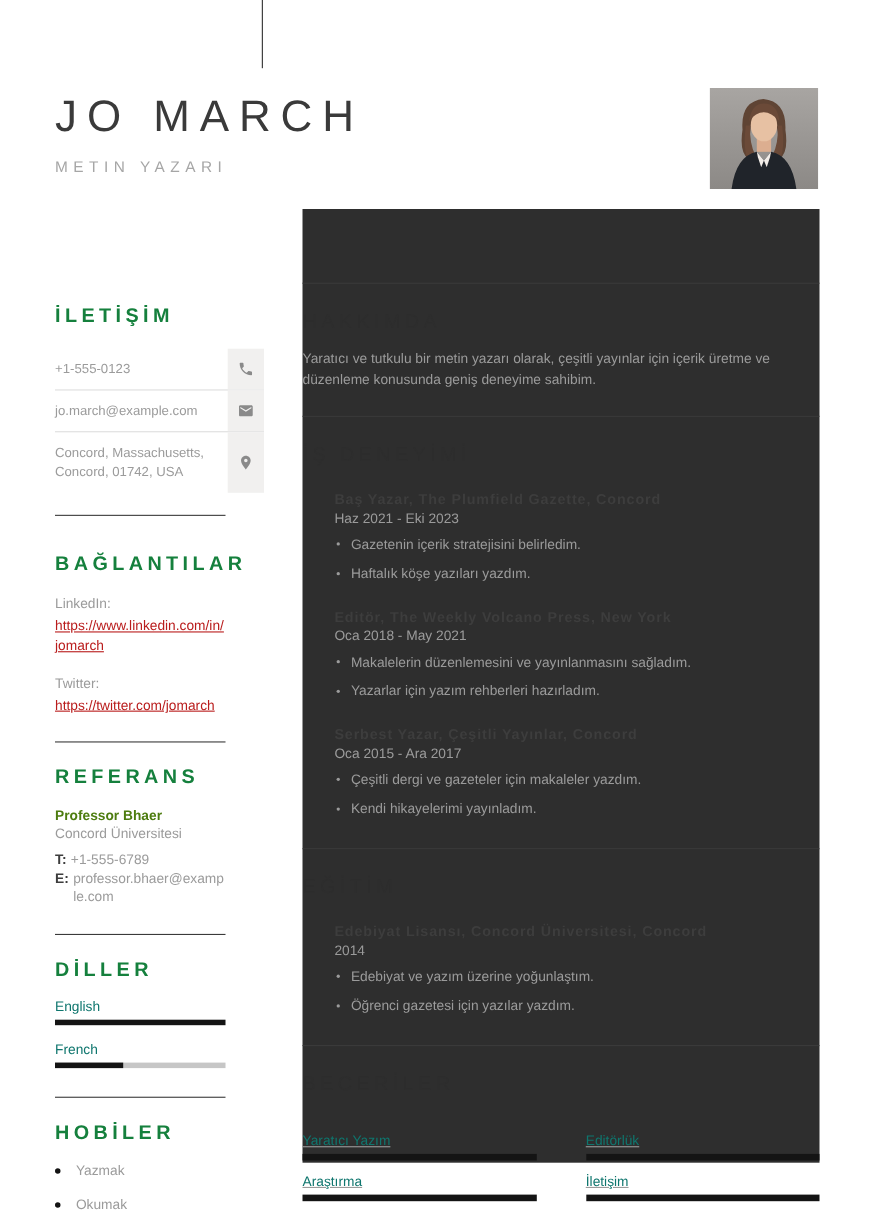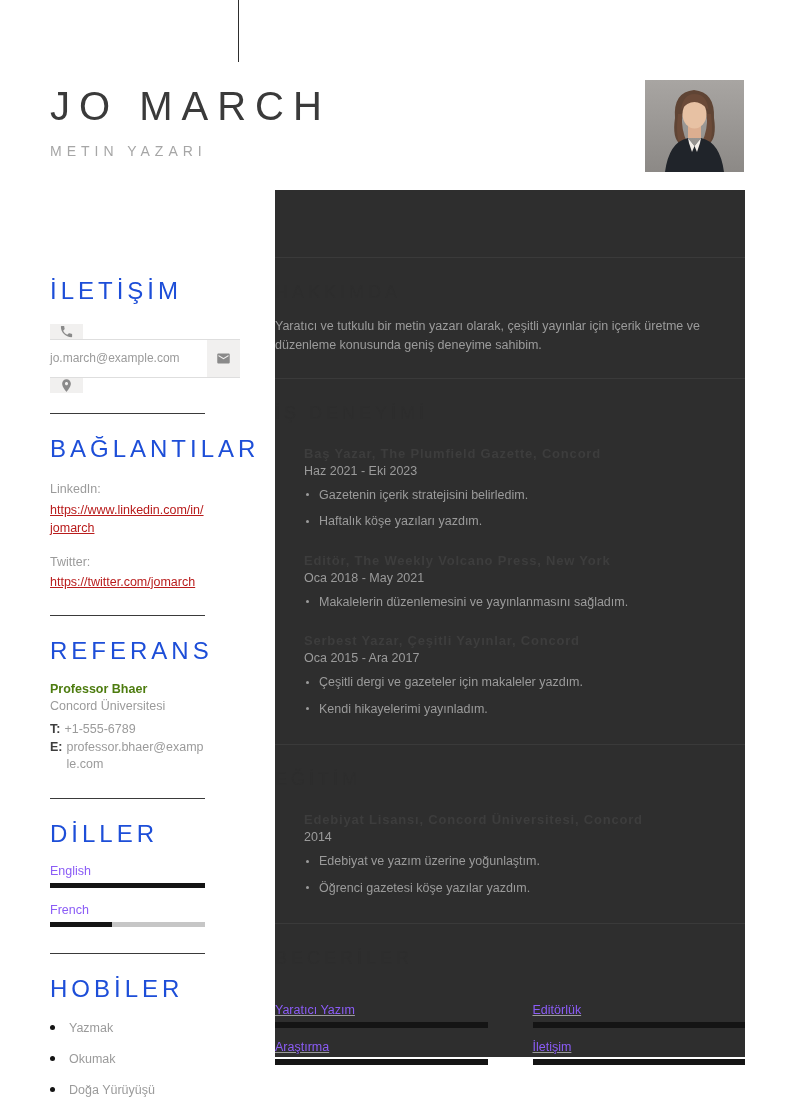--- a/index.html
+++ b/index.html
@@ -17,21 +17,21 @@
   
   .header { position:absolute; left:50px; top:84px; }
   .name { font-size:40px; font-weight:300; letter-spacing:9px; color:#3a3a3a; white-space:nowrap; }
   .subtitle { margin-top:14px; font-size:14px; letter-spacing:5px; color:#a6a6a6; }
 
   
   .photo { position:absolute; left:645px; top:80px; width:99px; height:92px; overflow:hidden; }
 
   
   .sidebar { position:absolute; left:50px; top:276px; width:190px; }
-  .s-heading { font-size:24px; font-weight:400; letter-spacing:4px; color:#1d4ed8; line-height:1.25; }
+  .s-heading { font-size:18px; font-weight:700; letter-spacing:4px; color:#15803d; line-height:1.25; }
   .s-divider { border:none; border-top:1.5px solid #3a3a3a; margin:0; width:155px; }
   .narrow { width:155px; }
 
   
   .contact-list { margin-top:18px; }
   .contact-row { display:flex; align-items:stretch; border-bottom:1px solid #dedede; }
   .contact-row:last-child { border-bottom:none; }
   .contact-text { flex:1; font-size:12px; color:#9b9b9b; padding:10px 6px 10px 0; line-height:1.45; }
   .contact-icon-cell { width:33px; background:#f1f0ef; display:flex; align-items:center; justify-content:center; }
   .contact-icon-cell svg { width:15px; height:15px; fill:#8a8a8a; }
@@ -48,21 +48,21 @@
   .ref-name { margin-top:16px; font-size:12.5px; font-weight:700; color:#4d7c0f; }
   .ref-org { font-size:12.5px; color:#9b9b9b; margin-top:3px; }
   .ref-row { display:flex; font-size:12.5px; margin-top:8px; line-height:1.3; }
   .ref-row + .ref-row { margin-top:2px; }
   .ref-key { font-weight:700; color:#3d3d3d; margin-right:4px; flex:none; }
   .ref-val { color:#9b9b9b; word-break:break-all; }
 
   
   .lang-item { margin-top:15px; }
   .lang-item:first-of-type { margin-top:16px; }
-  .bar-label { font-size:12.5px; color:#8b5cf6; margin-bottom:5px; }
+  .bar-label { font-size:12.5px; color:#0f766e; margin-bottom:5px; }
   .bar-track { width:155px; height:5px; background:#c6c6c6; }
   .bar-fill { height:5px; background:#141414; }
 
   
   .hobby-item { display:flex; align-items:center; margin-top:17px; font-size:12.5px; color:#9b9b9b; }
   .hobby-item:first-of-type { margin-top:18px; }
   .dot { width:5px; height:5px; border-radius:50%; background:#141414; margin-right:14px; flex:none; }
 
   
   .main { position:absolute; left:275px; top:257px; width:470px; }
@@ -122,46 +122,48 @@
       <path d="M43 58 L49.5 66 L47 72 L44 63 Z" fill="#f2ede8"></path>
       <path d="M56 58 L49.5 66 L52 72 L55 63 Z" fill="#f2ede8"></path>
     </svg>
   </div>
 
   <div class="sidebar">
 
     <div class="s-heading narrow">İLETİŞİM</div>
     <div class="contact-list">
       <div class="contact-row">
+        <div class="contact-text">+1-555-0123</div>
         <div class="contact-icon-cell">
           <svg viewBox="0 0 24 24">
               <path d="M6.62 10.79c1.44 2.83 3.76 5.14 6.59 6.59l2.2-2.2c.27-.27.67-.36 1.02-.24 1.12.37 2.33.57 3.57.57.55 0 1 .45 1 1V20c0 .55-.45 1-1 1-9.39 0-17-7.61-17-17 0-.55.45-1 1-1h3.5c.55 0 1 .45 1 1 0 1.25.2 2.45.57 3.57.11.35.03.74-.25 1.02l-2.2 2.2z"></path>
             </svg>
         </div>
       </div>
       <div class="contact-row">
         <div class="contact-text">jo.march@example.com</div>
         <div class="contact-icon-cell">
           <svg viewBox="0 0 24 24">
               <path d="M20 4H4c-1.1 0-2 .9-2 2v12c0 1.1.9 2 2 2h16c1.1 0 2-.9 2-2V6c0-1.1-.9-2-2-2zm0 4.24-8 5-8-5V6.3l8 5 8-5v1.94z"></path>
             </svg>
         </div>
       </div>
       <div class="contact-row">
+        <div class="contact-text">Concord, Massachusetts, Concord, 01742, USA</div>
         <div class="contact-icon-cell">
           <svg viewBox="0 0 24 24">
               <path d="M12 2C8.13 2 5 5.13 5 9c0 5.25 7 13 7 13s7-7.75 7-13c0-3.87-3.13-7-7-7zm0 9.5c-1.38 0-2.5-1.12-2.5-2.5s1.12-2.5 2.5-2.5 2.5 1.12 2.5 2.5-1.12 2.5-2.5 2.5z"></path>
             </svg>
         </div>
       </div>
     </div>
 
     <div class="section gap-top">
       <hr class="s-divider">
-      <div class="s-heading narrow" style="margin-top:20px;">BAĞLANTILAR</div>
+      <div class="s-heading narrow" style="margin-top:32px;">BAĞLANTILAR</div>
       <div class="link-block narrow">
         <span class="link-label">LinkedIn:</span>
         <a class="link-url" href="#">https://www.linkedin.com/in/jomarch</a>
       </div>
       <div class="link-block narrow">
         <span class="link-label">Twitter:</span>
         <a class="link-url" href="#">https://twitter.com/jomarch</a>
       </div>
     </div>
 
@@ -238,20 +240,24 @@
         </div>
     </div>
 
     <div class="job">
       <div class="job-title">Editör, The Weekly Volcano Press, New York</div>
       <div class="job-dates">Oca 2018 - May 2021</div>
       <div class="bullet">
           <span class="bdot"></span>
           <span>Makalelerin düzenlemesini ve yayınlanmasını sağladım.</span>
         </div>
+      <div class="bullet">
+          <span class="bdot"></span>
+          <span>Yazarlar için yazım rehberleri hazırladım.</span>
+        </div>
     </div>
 
     <div class="job block-end">
       <div class="job-title">Serbest Yazar, Çeşitli Yayınlar, Concord</div>
       <div class="job-dates">Oca 2015 - Ara 2017</div>
       <div class="bullet">
           <span class="bdot"></span>
           <span>Çeşitli dergi ve gazeteler için makaleler yazdım.</span>
         </div>
       <div class="bullet">
@@ -264,21 +270,21 @@
     <div class="m-heading">EĞİTİM</div>
     <div class="job block-end">
       <div class="job-title">Edebiyat Lisansı, Concord Üniversitesi, Concord</div>
       <div class="job-dates">2014</div>
       <div class="bullet">
           <span class="bdot"></span>
           <span>Edebiyat ve yazım üzerine yoğunlaştım.</span>
         </div>
       <div class="bullet">
           <span class="bdot"></span>
-          <span>Öğrenci gazetesi köşe yazılar yazdım.</span>
+          <span>Öğrenci gazetesi için yazılar yazdım.</span>
         </div>
     </div>
 
     <hr class="m-rule">
     <div class="m-heading">BECERİLER</div>
     <div class="skills-grid">
       <div class="skill">
         <div class="bar-label">Yaratıcı Yazım</div>
         <div class="bar-track">
             <div class="bar-fill" style="width: 100%;"></div>

